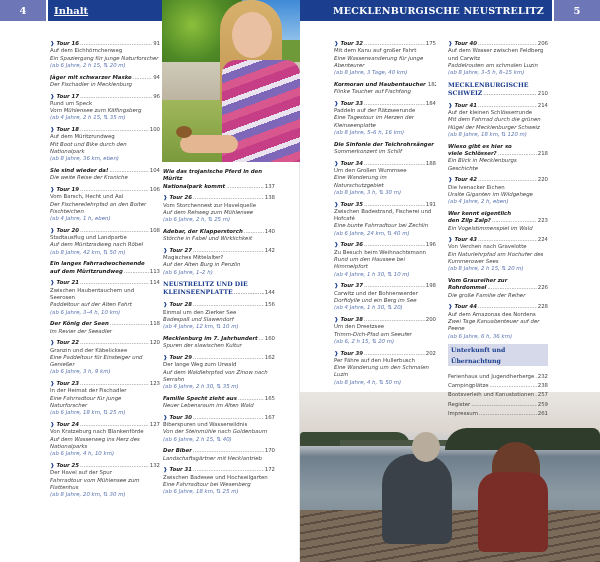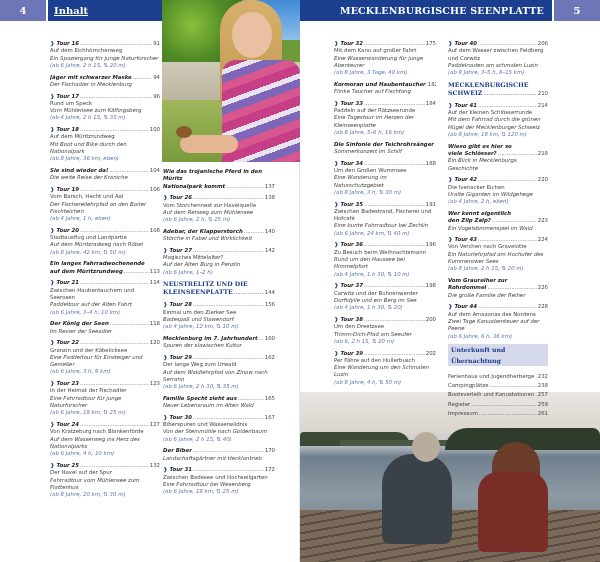--- a/index.html
+++ b/index.html
@@ -74,21 +74,21 @@
   .extras .line { margin-bottom: 1.8px; }
 
   .divider { position: absolute; left: 299px; top: 0; width: 1px; height: 562px; background: #e6e6e6; }
 </style>
 </head>
 <body>
 
 <div class="spread">
   <div class="pagenum left">4</div>
   <div class="hbar left">Inhalt</div>
-  <div class="hbar right">MECKLENBURGISCHE SEENPLATTE</div>
+  <div class="hbar right">MECKLENBURGISCHE NEUSTRELITZ</div>
   <div class="pagenum right">5</div>
 
   <div class="divider"></div>
 
   <div class="photo-girl">
     <div class="trees"></div>
     <div class="sky"></div>
     <div class="gravel"></div>
     <div class="grass"></div>
     <div class="hair"></div>

